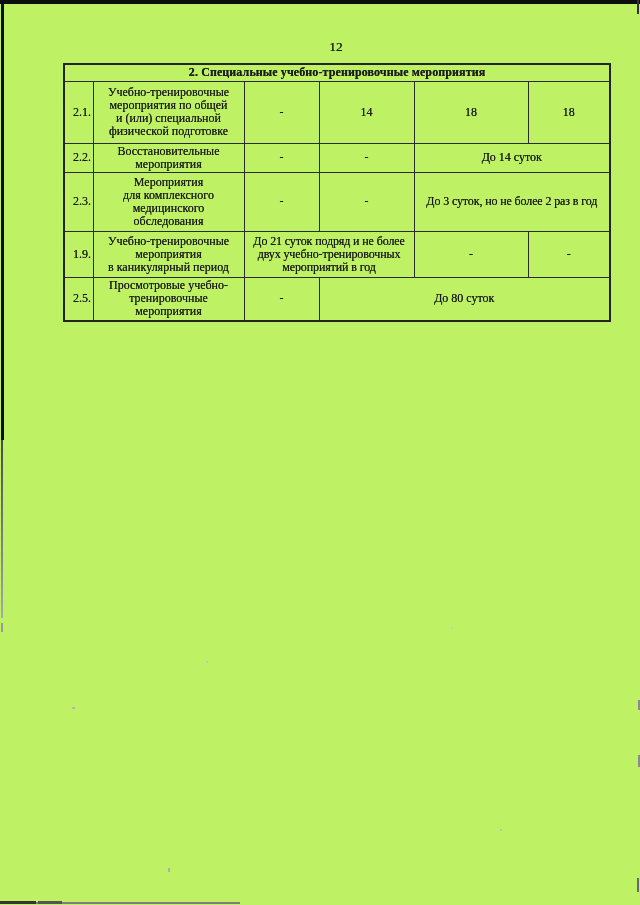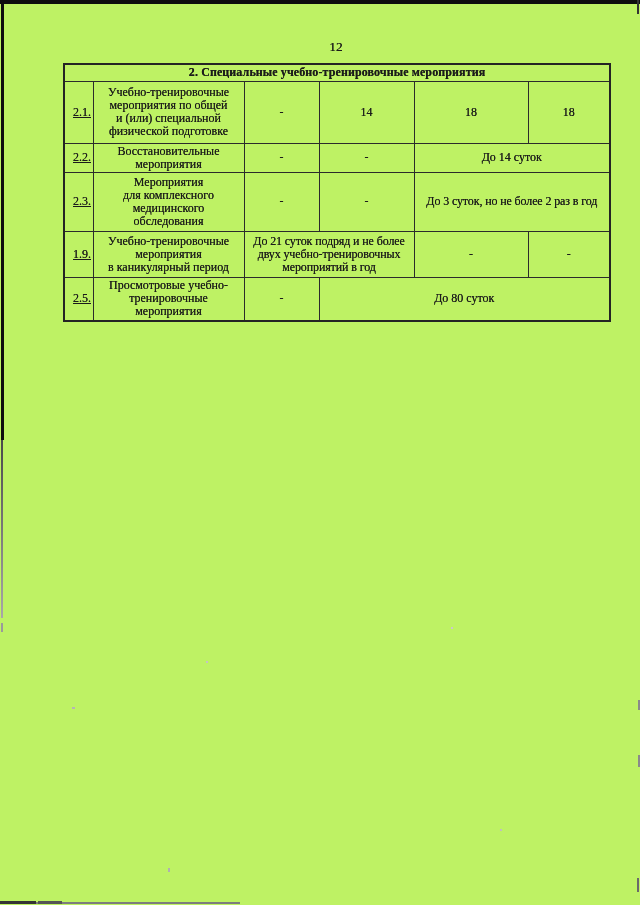--- a/index.html
+++ b/index.html
@@ -39,21 +39,21 @@
     padding:0 8px;
     white-space:pre;
     overflow:hidden;
     text-shadow:0 0 0.45px rgba(20,20,20,0.85);
   }
   td.sec-header {
     font-weight:bold;
     font-size:12.4px;
     letter-spacing:0.1px;
   }
-  td.num-cell { font-size:12.2px;text-decoration:underline; }
+  td.num-cell { font-size:12.2px; }
   td.fit { font-size:11.7px; letter-spacing:-0.12px; }
   tr.h-header { height:17px; }
   tr.h-r1 { height:62px; }
   tr.h-r2 { height:29px;margin-top:26px; }
   tr.h-r3 { height:59px; }
   tr.h-r4 { height:46px; }
   tr.h-r5 { height:44px; }
 </style>
 </head>
 <body>

